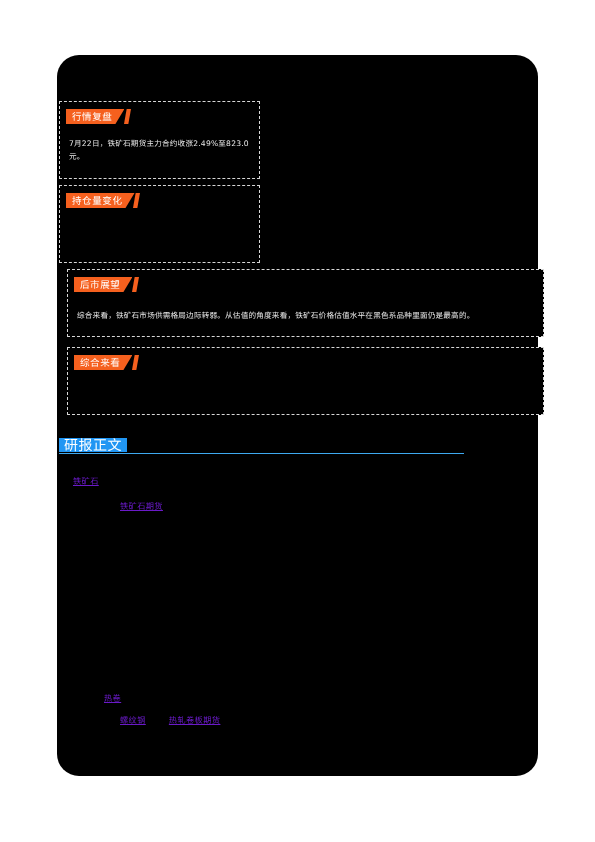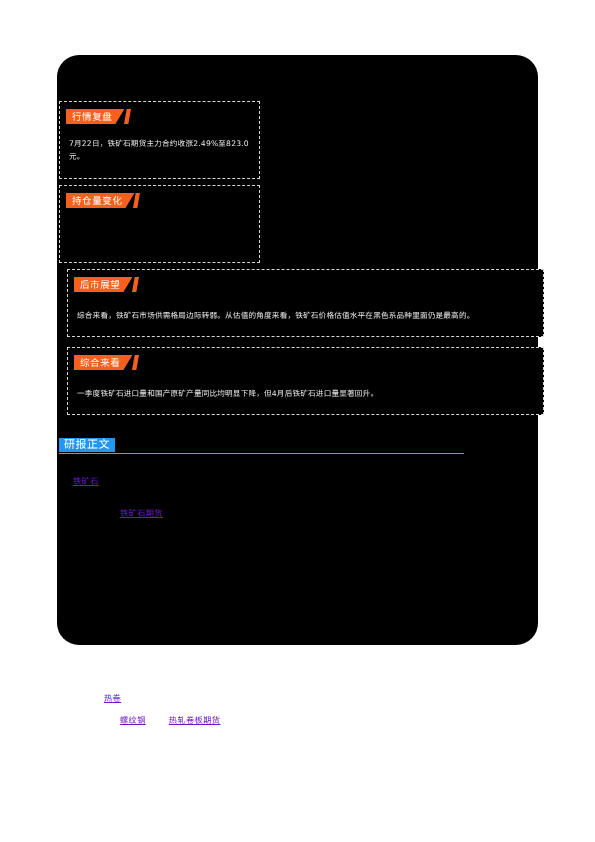--- a/index.html
+++ b/index.html
@@ -22,21 +22,21 @@
     left: 0; top: 0;
     width: 595px;
     height: 842px;
     background: #ffffff;
   }
   #doc {
     position: absolute;
     left: 57px;
     top: 55px;
     width: 481px;
-    height: 590px;
+    height: 721px;
     background: #000000;
     box-sizing: border-box;
     border-radius: 22px;
   }
 
   
   .card {
     position: absolute;
     border: 1px dashed #d7d7d7;
     background: #000000;
@@ -93,21 +93,21 @@
     height: 16px;
   }
   #body-tab {
     position: absolute;
     left: 0; top: 0;
     height: 14px;
     line-height: 14px;
     padding: 0 5px;
     background: #2196f3;
     color: #ffffff;
-    font-size: 11px;
+    font-size: 14px;
     letter-spacing: 0.5px;
     white-space: nowrap;
   }
   #body-rule {
     position: absolute;
     left: 0;
     top: 15px;
     width: 405px;
     height: 1px;
     background: #3ea9f0;
@@ -146,34 +146,33 @@
 
     <div class="card wide" style="top:214px;height:68px;">
       <div class="card-badge">后市展望</div>
       <div class="badge-slash" style="left:64px;"></div>
       <div class="card-text">综合来看，铁矿石市场供需格局边际转弱。从估值的角度来看，铁矿石价格估值水平在黑色系品种里面仍是最高的。</div>
     </div>
 
     <div class="card wide" style="top:292px;height:68px;">
       <div class="card-badge">综合来看</div>
       <div class="badge-slash" style="left:64px;"></div>
-      <div class="card-text">一季度铁矿石进口量和国产原矿产量同比均明显下降，但4月后铁矿石进口量显著回升。</div>
     </div>
 
     <div id="body-section">
       <div id="body-tabbar">
         <div id="body-tab">研报正文</div>
         <div id="body-rule"></div>
       </div>
 
       <div class="link-row" style="left:14px;top:33px;font-family:Liberation Mono, monospace;">
         <a class="doc-link" href="#">铁矿石</a>
       </div>
 
-      <div class="link-row" style="left:61px;top:64px;font-family:Liberation Serif, serif;">
+      <div class="link-row" style="left:61px;top:56px;">
         <a class="doc-link" href="#">铁矿石期货</a>
       </div>
 
       <div class="link-row" style="left:45px;top:248px;">
         <a class="doc-link" href="#">热卷</a>
       </div>
 
       <div class="link-row" style="left:61px;top:270px;">
         <a class="doc-link" href="#">螺纹钢</a>
         <a class="doc-link" href="#">热轧卷板期货</a>

